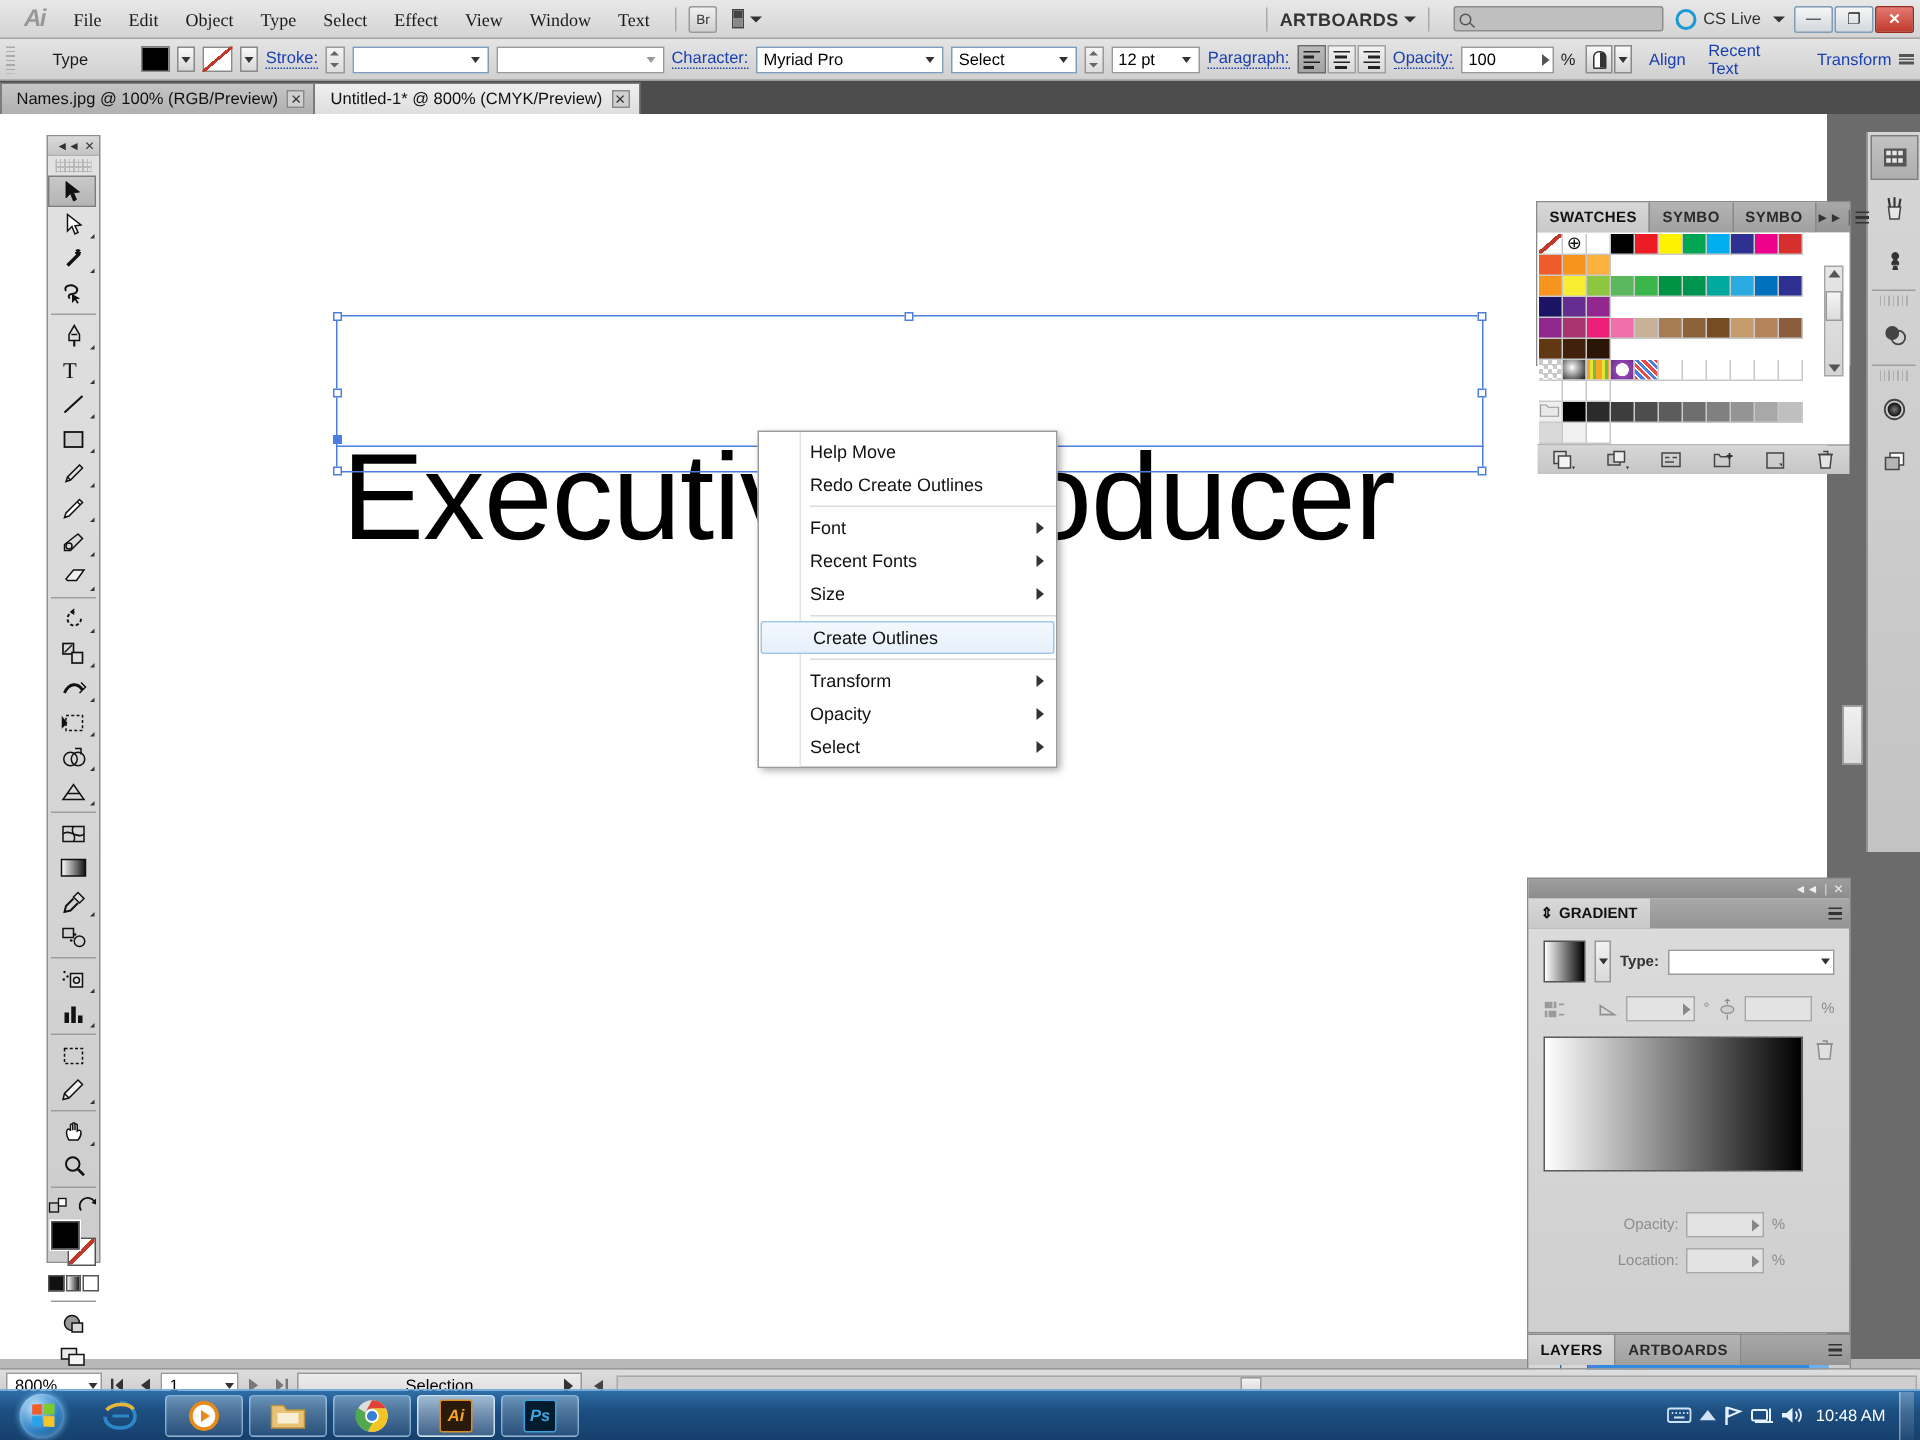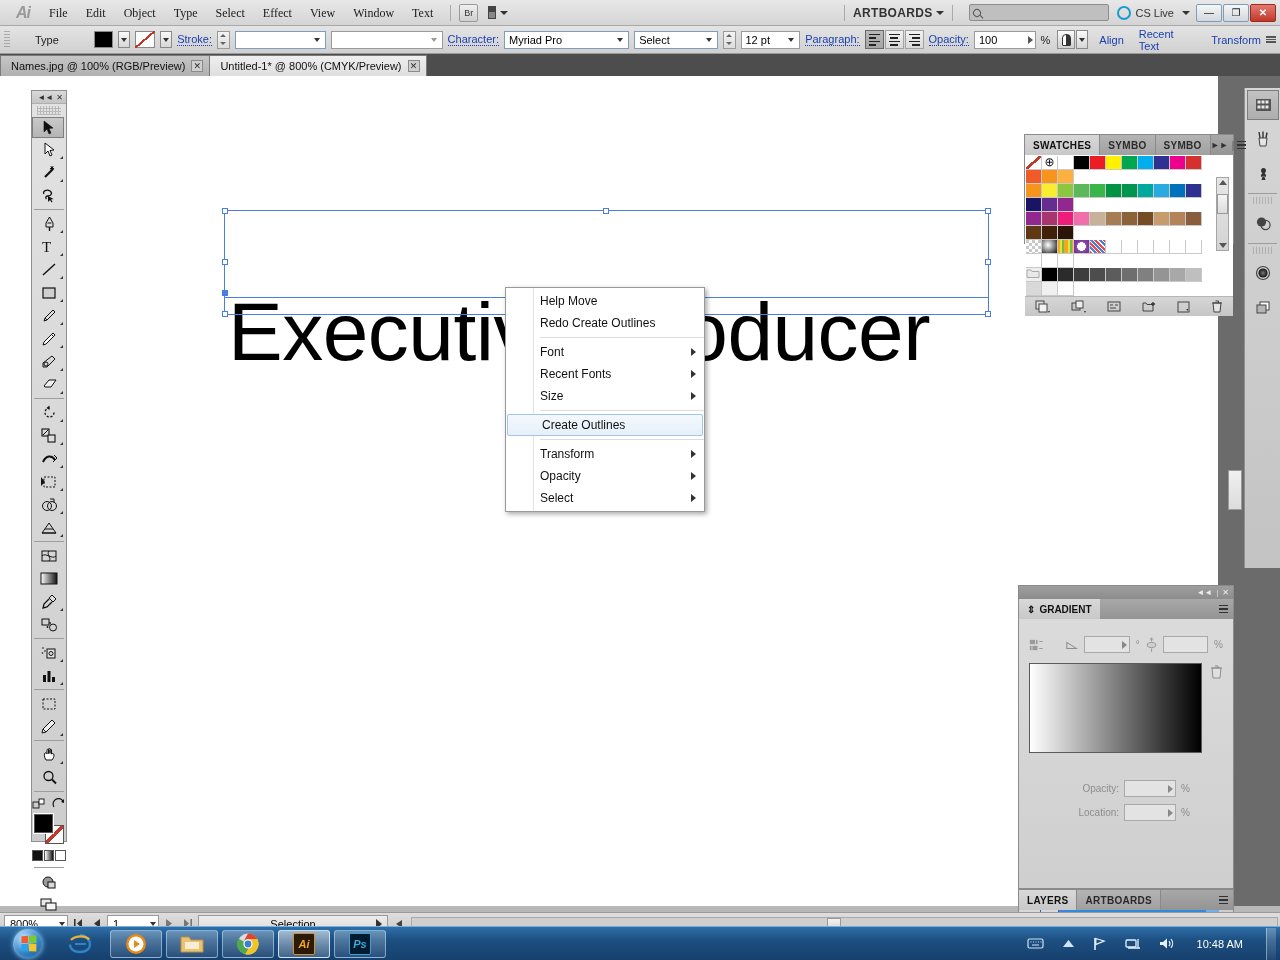--- a/index.html
+++ b/index.html
@@ -393,21 +393,21 @@
     border: 1px solid transparent; border-radius: 3px;
   }
   .tb-item.framed {
     border-color: rgba(190,225,255,.55);
     background: linear-gradient(rgba(255,255,255,.30), rgba(255,255,255,.08));
   }
   .tb-item.active {
     border-color: rgba(220,240,255,.85);
     background: linear-gradient(rgba(255,255,255,.55), rgba(255,255,255,.18));
   }
-  .tray { margin-left:auto; display:flex; align-items:center; gap:19px; padding-right:4px; }
+  .tray { margin-left:auto; display:flex; align-items:center; gap:5px; padding-right:4px; }
   .tray-clock { font-size:11px; color:#fff; padding: 0 4px; }
   .showdesk { width:10px; height:32px; background: linear-gradient(rgba(255,255,255,.25),rgba(255,255,255,.05)); border-left:1px solid rgba(255,255,255,.4); }
   .ai-tile {
     width: 22px; height:22px; background:#2b1a08; border:1px solid #d88c2a; border-radius:2px;
     color:#f5a623; font-size:11px; font-weight:bold; font-style:italic;
     display:flex;align-items:center;justify-content:center;
   }
   .ps-tile {
     width: 22px; height:22px; background:#001c2e; border:1px solid #3aa0dd; border-radius:2px;
     color:#3ea7e0; font-size:11px; font-weight:bold; font-style:italic;
@@ -1089,20 +1089,31 @@
       <div class="ptab-menu">
         <span class="hamb">
             <i></i>
             <i></i>
             <i></i>
           </span>
       </div>
     </div>
 
     <div style="padding:8px 10px 0 10px">
+      <div style="display:flex;align-items:center;gap:6px">
+        <div class="grad-swatch"></div>
+        <div style="width:11px;height:28px;border:1px solid #999;background:linear-gradient(#f2f2f2,#d8d8d8);display:flex;align-items:center;justify-content:center">
+            <span class="tri"></span>
+          </div>
+        <div class="glabel" style="color:#333;font-weight:bold">Type:</div>
+        <div class="gfield" style="flex:1;background:#fff;border-color:#9a9a9a">
+          <span></span>
+          <span class="tri" style="margin-left:auto"></span>
+        </div>
+      </div>
 
       <div style="display:flex;align-items:center;gap:6px;margin-top:9px">
         <svg width="18" height="14" viewBox="0 0 18 14">
           <rect x="1" y="1" width="6" height="5" fill="#9a9a9a"></rect>
             <rect x="8" y="1" width="2" height="5" fill="#9a9a9a"></rect>
           <rect x="1" y="8" width="2" height="5" fill="#9a9a9a"></rect>
             <rect x="4" y="8" width="6" height="5" fill="#9a9a9a"></rect>
           <path d="M12,3 l4,0 M12,11 l4,0" stroke="#9a9a9a" stroke-width="1.2"></path>
         </svg>
         <svg width="14" height="12" viewBox="0 0 14 12" style="margin-left:16px">

